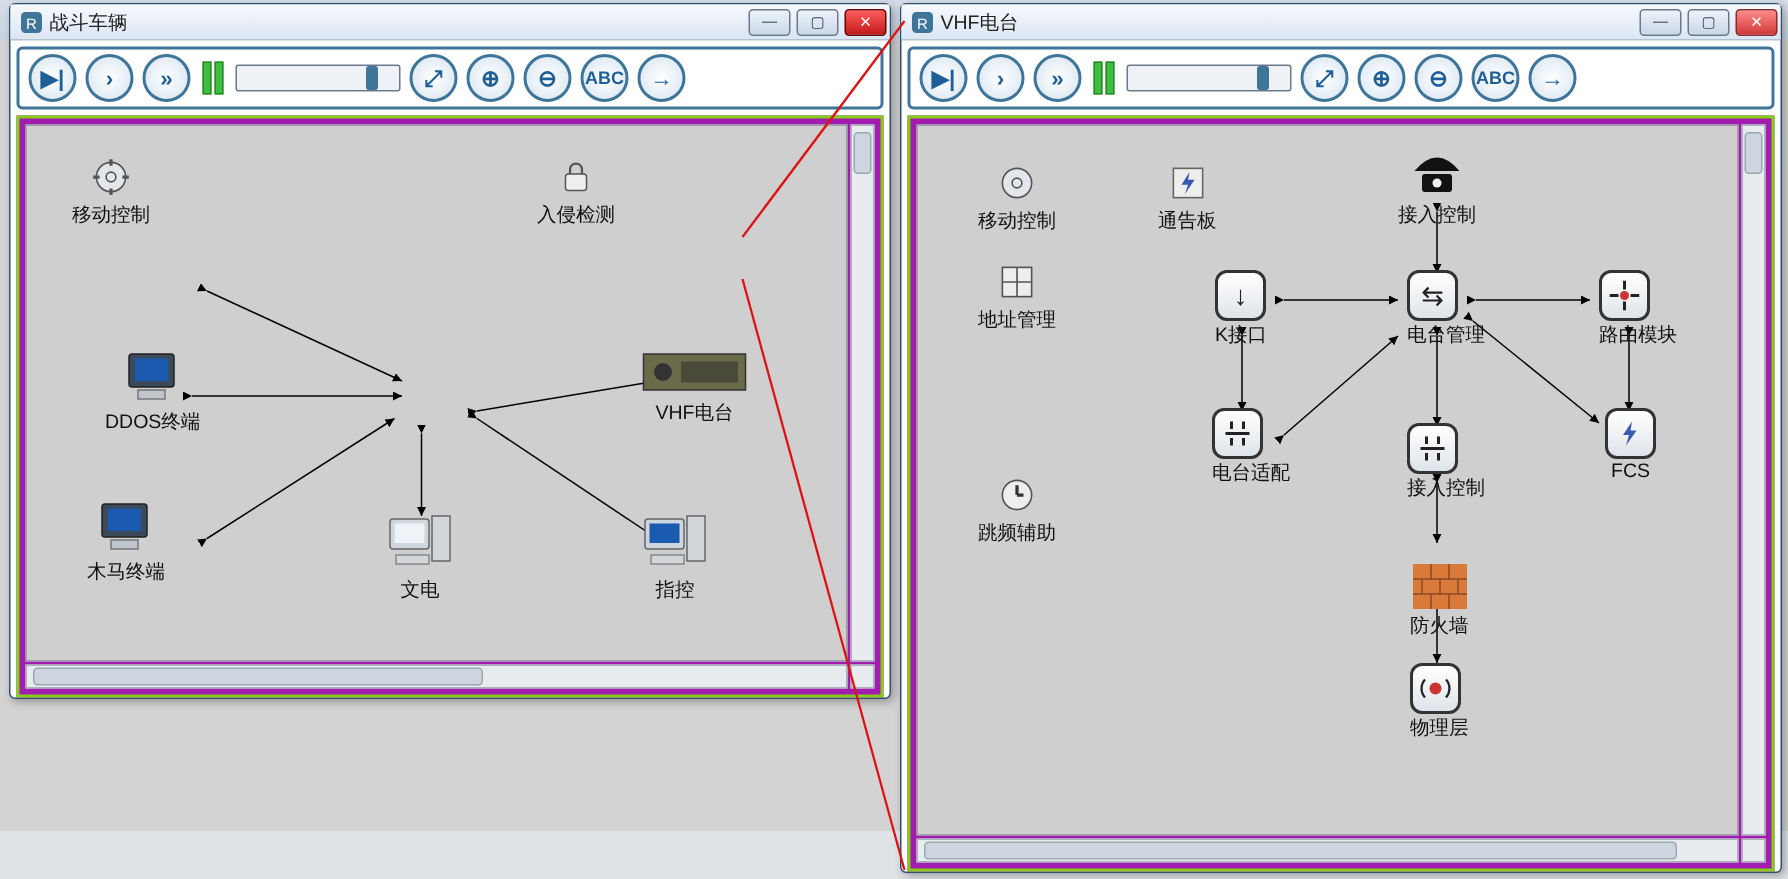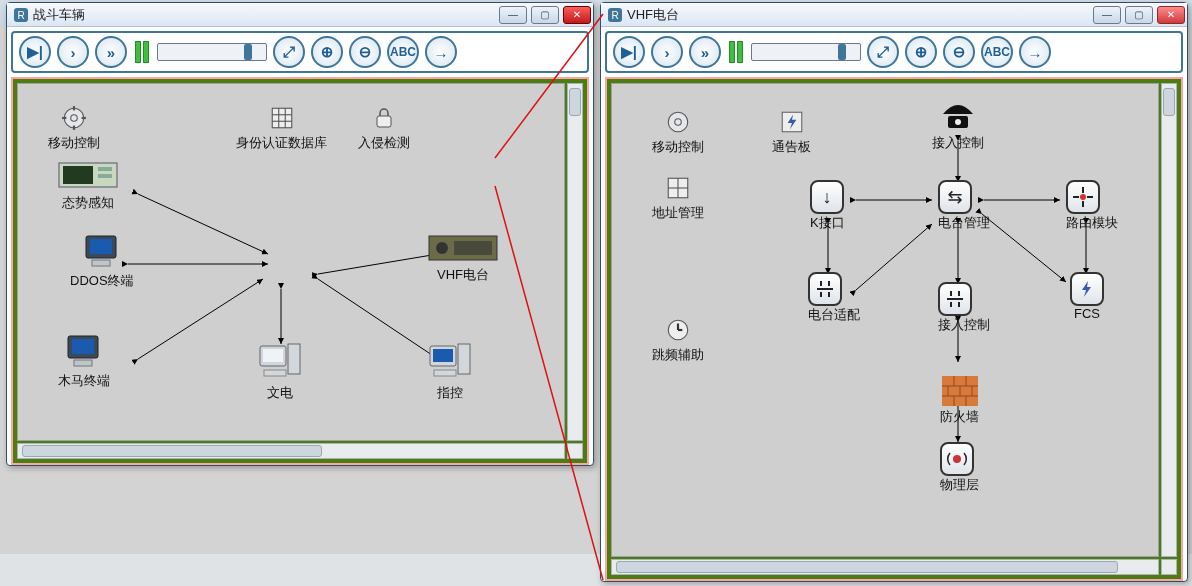--- a/index.html
+++ b/index.html
@@ -12,21 +12,21 @@
   .winbtns { margin-left:auto; display:flex; }
   .winbtn { width:28px; height:18px; border:1px solid #6a7a8b; border-radius:3px; margin:2px; background:linear-gradient(#eef3fa,#c9d7e8); display:flex; align-items:center; justify-content:center; font-size:10px; color:#33475b; cursor:default;}
   .winbtn.close { background:linear-gradient(#ff8a8a,#d23a3a); color:#fff; border-color:#8b2a2a;}
   .winbtn.close.active { background:linear-gradient(#ff5c5c,#c11a1a); border-color:#6b0000;}
   .toolbar { height:42px; background:#fff; border:2px solid #3e7599; margin:4px; border-radius:4px; display:flex; align-items:center; padding:0 6px; gap:6px;}
   .tbtn { width:32px; height:32px; border:2px solid #3e7599; border-radius:16px; background:radial-gradient(#ffffff,#d6e4f0); display:flex; align-items:center; justify-content:center; color:#1f5f97; font-weight:bold; font-size:15px; cursor:default;}
   .bars { display:flex; gap:2px; margin:0 2px;}
   .bars span{ width:6px; height:22px; background:#3fbf3f; border:1px solid #2a8a2a;}
   .slider { flex:0 0 110px; height:18px; border:1px solid #6a7a8b; background:#eef2f6; position:relative; border-radius:2px;}
   .slider .thumb{ position:absolute; right:14px; top:0; bottom:0; width:8px; background:#3e7599; border-radius:2px;}
-  .canvaswrap { position:relative; margin:0 4px 4px 4px; border:2px solid #fca5a5; background:#4d7c0f; }
+  .canvaswrap { position:relative; margin:0 4px 4px 4px; border:2px solid #84cc16; background:#a21caf; }
   .canvas { position:absolute; background:#cfcfcf; left:4px; top:4px; right:22px; bottom:22px; border:1px solid #9aa1a9;}
   .scroll-v { position:absolute; right:4px; top:4px; bottom:22px; width:16px; background:#e8ecef; border:1px solid #aab3bd;}
   .scroll-v .thumb{position:absolute; left:1px; right:1px; top:4px; height:28px; background:#cdd6df; border:1px solid #9aa8b4; border-radius:3px;}
   .scroll-h { position:absolute; left:4px; right:22px; bottom:4px; height:16px; background:#e8ecef; border:1px solid #aab3bd;}
   .scroll-h .thumb{position:absolute; top:1px; bottom:1px; left:4px; width:55%; background:#cdd6df; border:1px solid #9aa8b4; border-radius:3px;}
   .corner{position:absolute; right:4px; bottom:4px; width:16px; height:16px; background:#e8ecef; border:1px solid #aab3bd;}
   .node { position:absolute; text-align:center; font-size:13px; color:#111;}
   .node .ic { width:28px; height:28px; margin:0 auto 2px; display:flex; align-items:center; justify-content:center; }
   .blockic { width:34px; height:34px; border:2px solid #333; border-radius:8px; background:linear-gradient(#fff,#dfe4ea); display:flex; align-items:center; justify-content:center; font-size:18px; color:#222;}
   .lbl { white-space:nowrap; }
@@ -93,51 +93,28 @@
               <g stroke="#555" stroke-width="2">
                 <line x1="12" y1="1" x2="12" y2="5"></line>
                 <line x1="12" y1="19" x2="12" y2="23"></line>
                 <line x1="1" y1="12" x2="5" y2="12"></line>
                 <line x1="19" y1="12" x2="23" y2="12"></line>
               </g>
             </svg>
           </div>
         <div class="lbl">移动控制</div>
       </div>
-      <div class="node" style="left:218px; top:20px;">
-        <div class="ic">
-            <svg width="26" height="26" viewBox="0 0 24 24">
-              <rect x="3" y="3" width="18" height="18" fill="#eee" stroke="#555"></rect>
-              <line x1="3" y1="9" x2="21" y2="9" stroke="#555"></line>
-              <line x1="3" y1="15" x2="21" y2="15" stroke="#555"></line>
-              <line x1="9" y1="3" x2="9" y2="21" stroke="#555"></line>
-              <line x1="15" y1="3" x2="15" y2="21" stroke="#555"></line>
-            </svg>
-          </div>
-        <div class="lbl">身份认证数据库</div>
-      </div>
       <div class="node" style="left:340px; top:20px;">
         <div class="ic">
             <svg width="24" height="26" viewBox="0 0 24 24">
               <rect x="5" y="10" width="14" height="11" rx="2" fill="#eee" stroke="#555"></rect>
               <path d="M8 10 V7 a4 4 0 0 1 8 0 v3" fill="none" stroke="#555" stroke-width="1.5"></path>
             </svg>
           </div>
         <div class="lbl">入侵检测</div>
-      </div>
-      <div class="node" style="left:40px; top:78px;">
-        <div class="ic" style="width:60px;height:30px">
-            <svg width="60" height="30">
-              <rect x="1" y="1" width="58" height="24" fill="#c9d7c0" stroke="#556"></rect>
-              <rect x="5" y="4" width="30" height="18" fill="#223a22"></rect>
-              <rect x="40" y="5" width="14" height="4" fill="#8a9"></rect>
-              <rect x="40" y="12" width="14" height="4" fill="#8a9"></rect>
-            </svg>
-          </div>
-        <div class="lbl">态势感知</div>
       </div>
       <div class="node" style="left:40px; top:150px;margin-left:12px;">
         <div class="ic" style="width:40px;height:36px">
             <svg width="40" height="36">
               <rect x="4" y="2" width="30" height="22" rx="2" fill="#3a4a5a" stroke="#222"></rect>
               <rect x="8" y="5" width="22" height="15" fill="#1a5aaf"></rect>
               <rect x="10" y="26" width="18" height="6" fill="#bfc5cc" stroke="#777"></rect>
             </svg>
           </div>
         <div class="lbl">DDOS终端</div>

